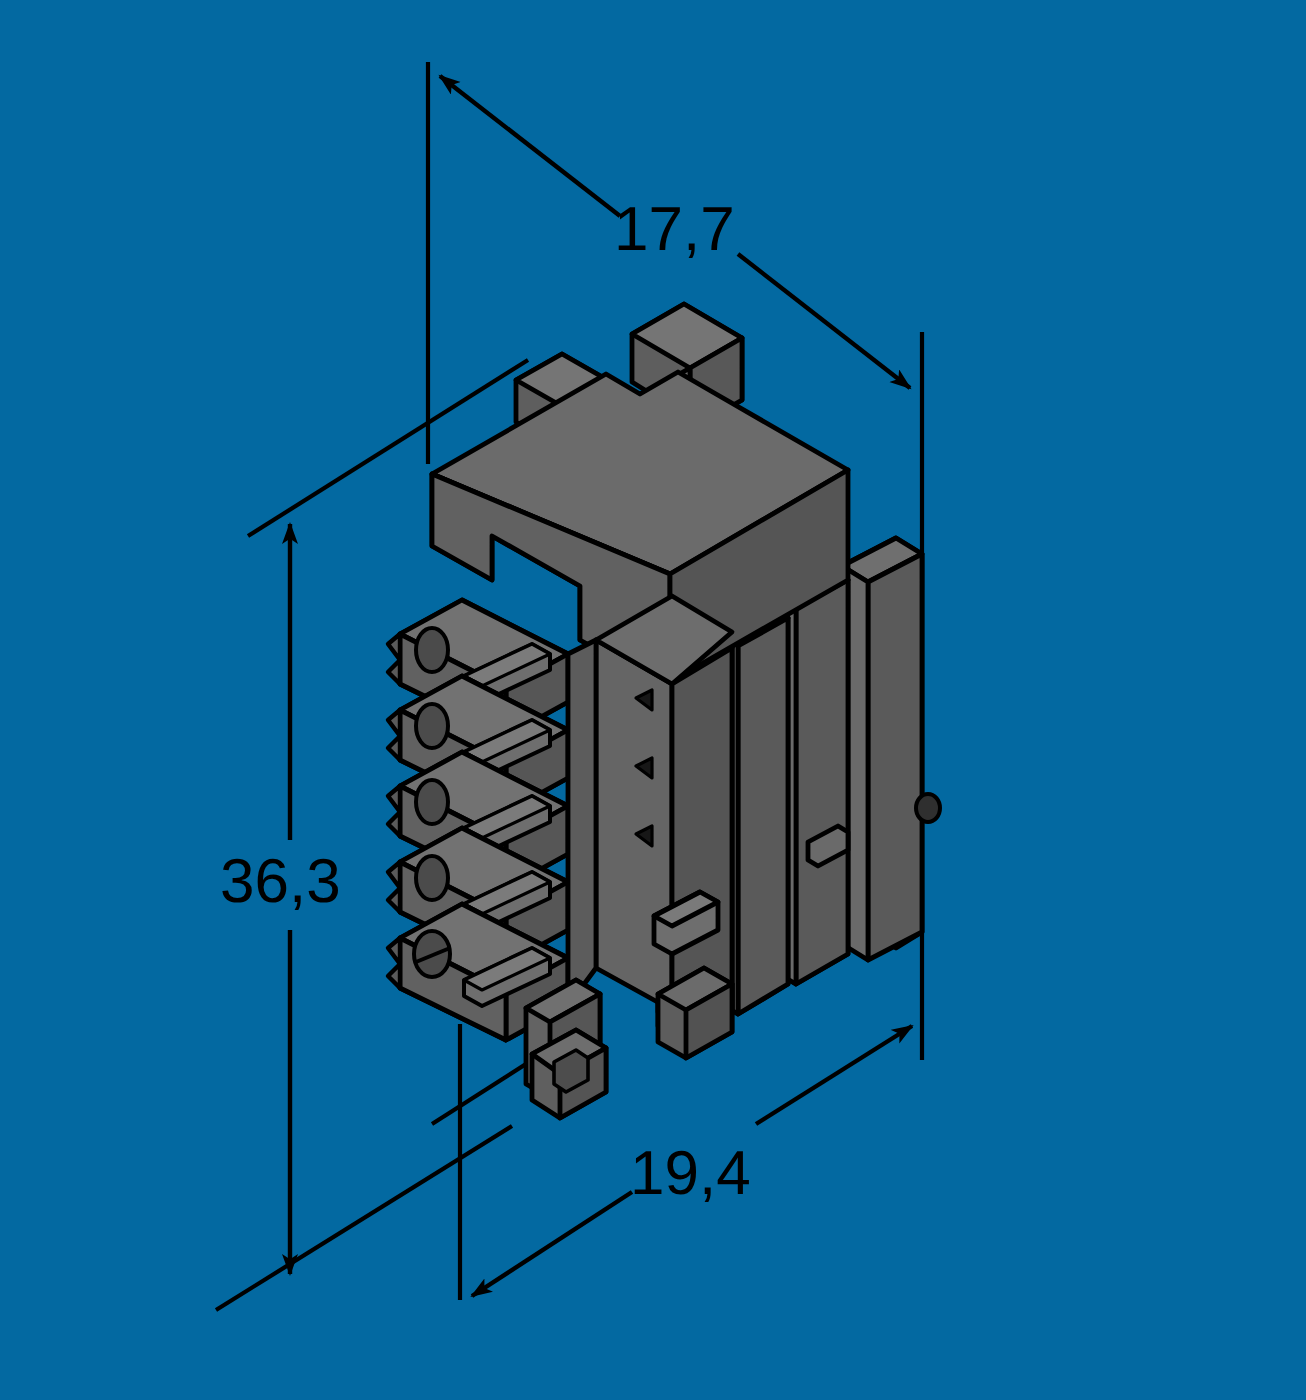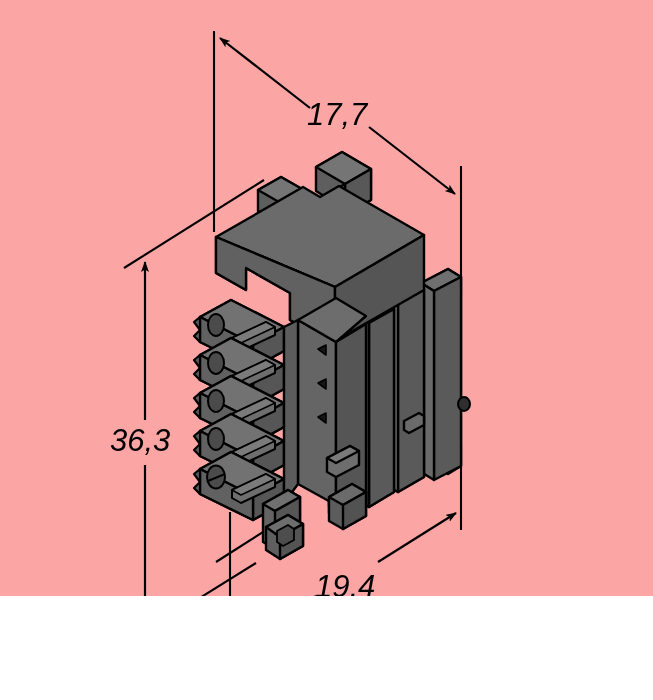--- a/index.html
+++ b/index.html
@@ -3,25 +3,24 @@
 <meta charset="utf-8">
 <style>
   html, body {
     margin: 0;
     padding: 0;
     background: #ffffff;
   }
   #canvas {
     position: relative;
     width: 653px;
-    height: 596px;
-    background: #fca5a5;
+    height: 700px;
+    background: #0369a1;
     overflow: hidden;
     font-family: "Liberation Sans", sans-serif;
-    font-style: italic;
   }
   #drawing {
     position: absolute;
     left: 0;
     top: 0;
     width: 653px;
     height: 700px;
   }
   .dim-text {
     font-family: "Liberation Sans", sans-serif;

